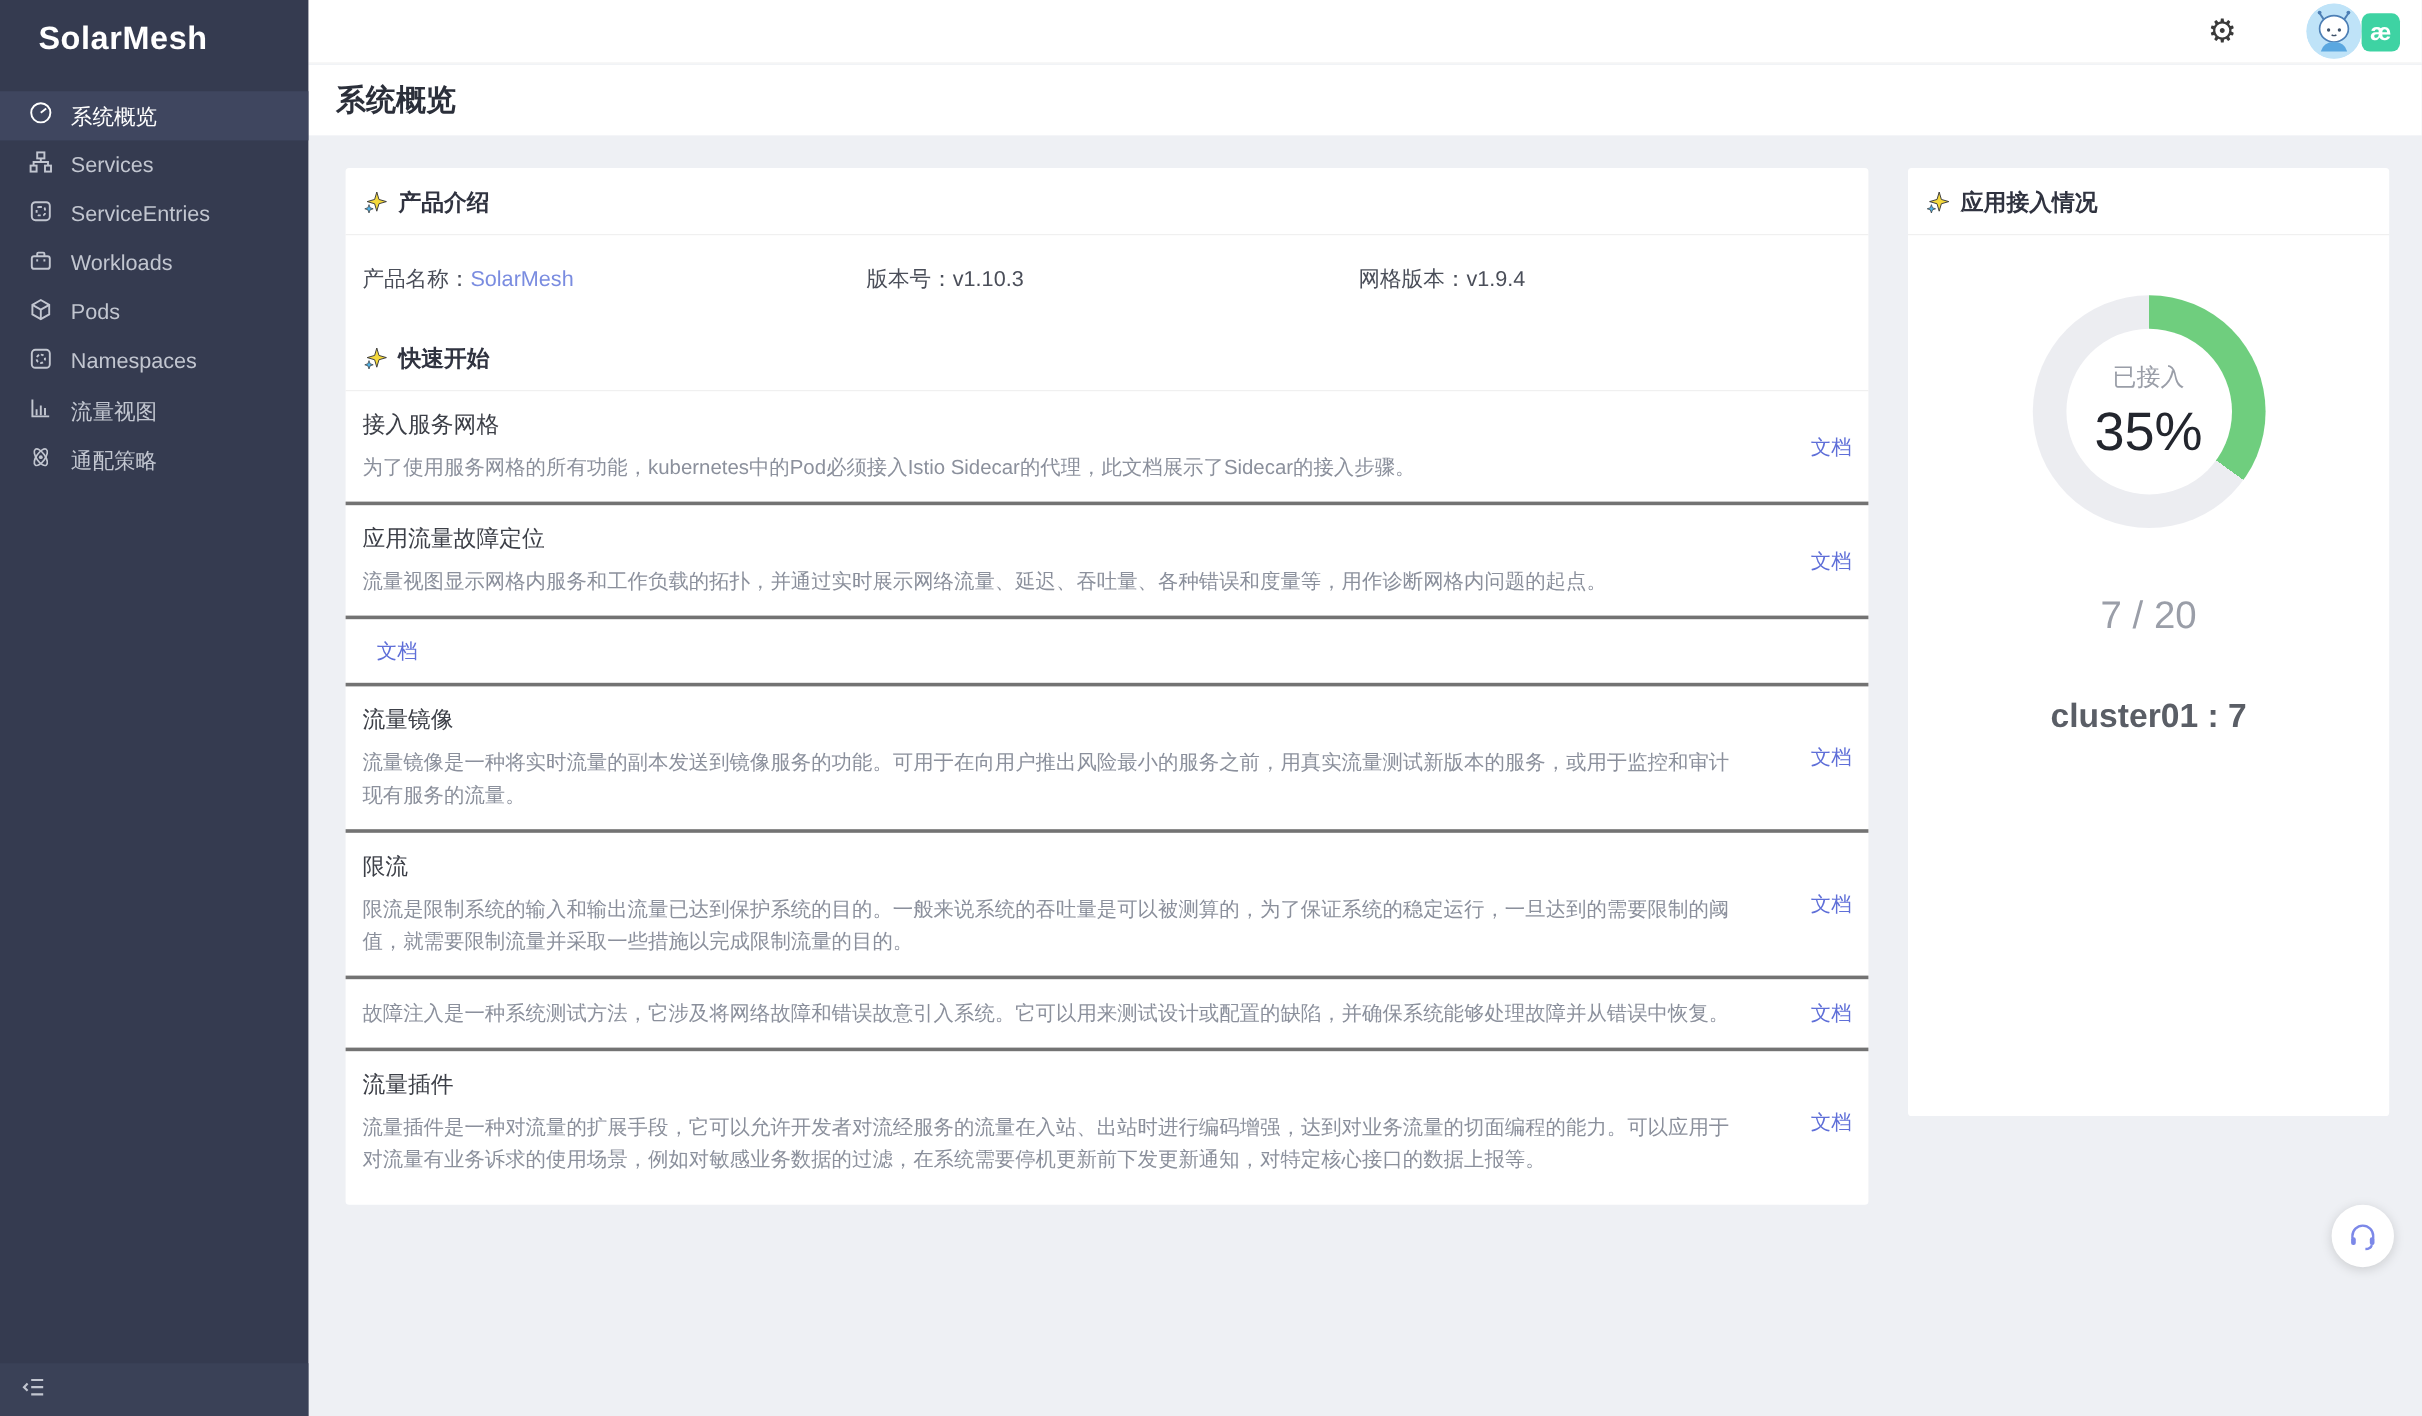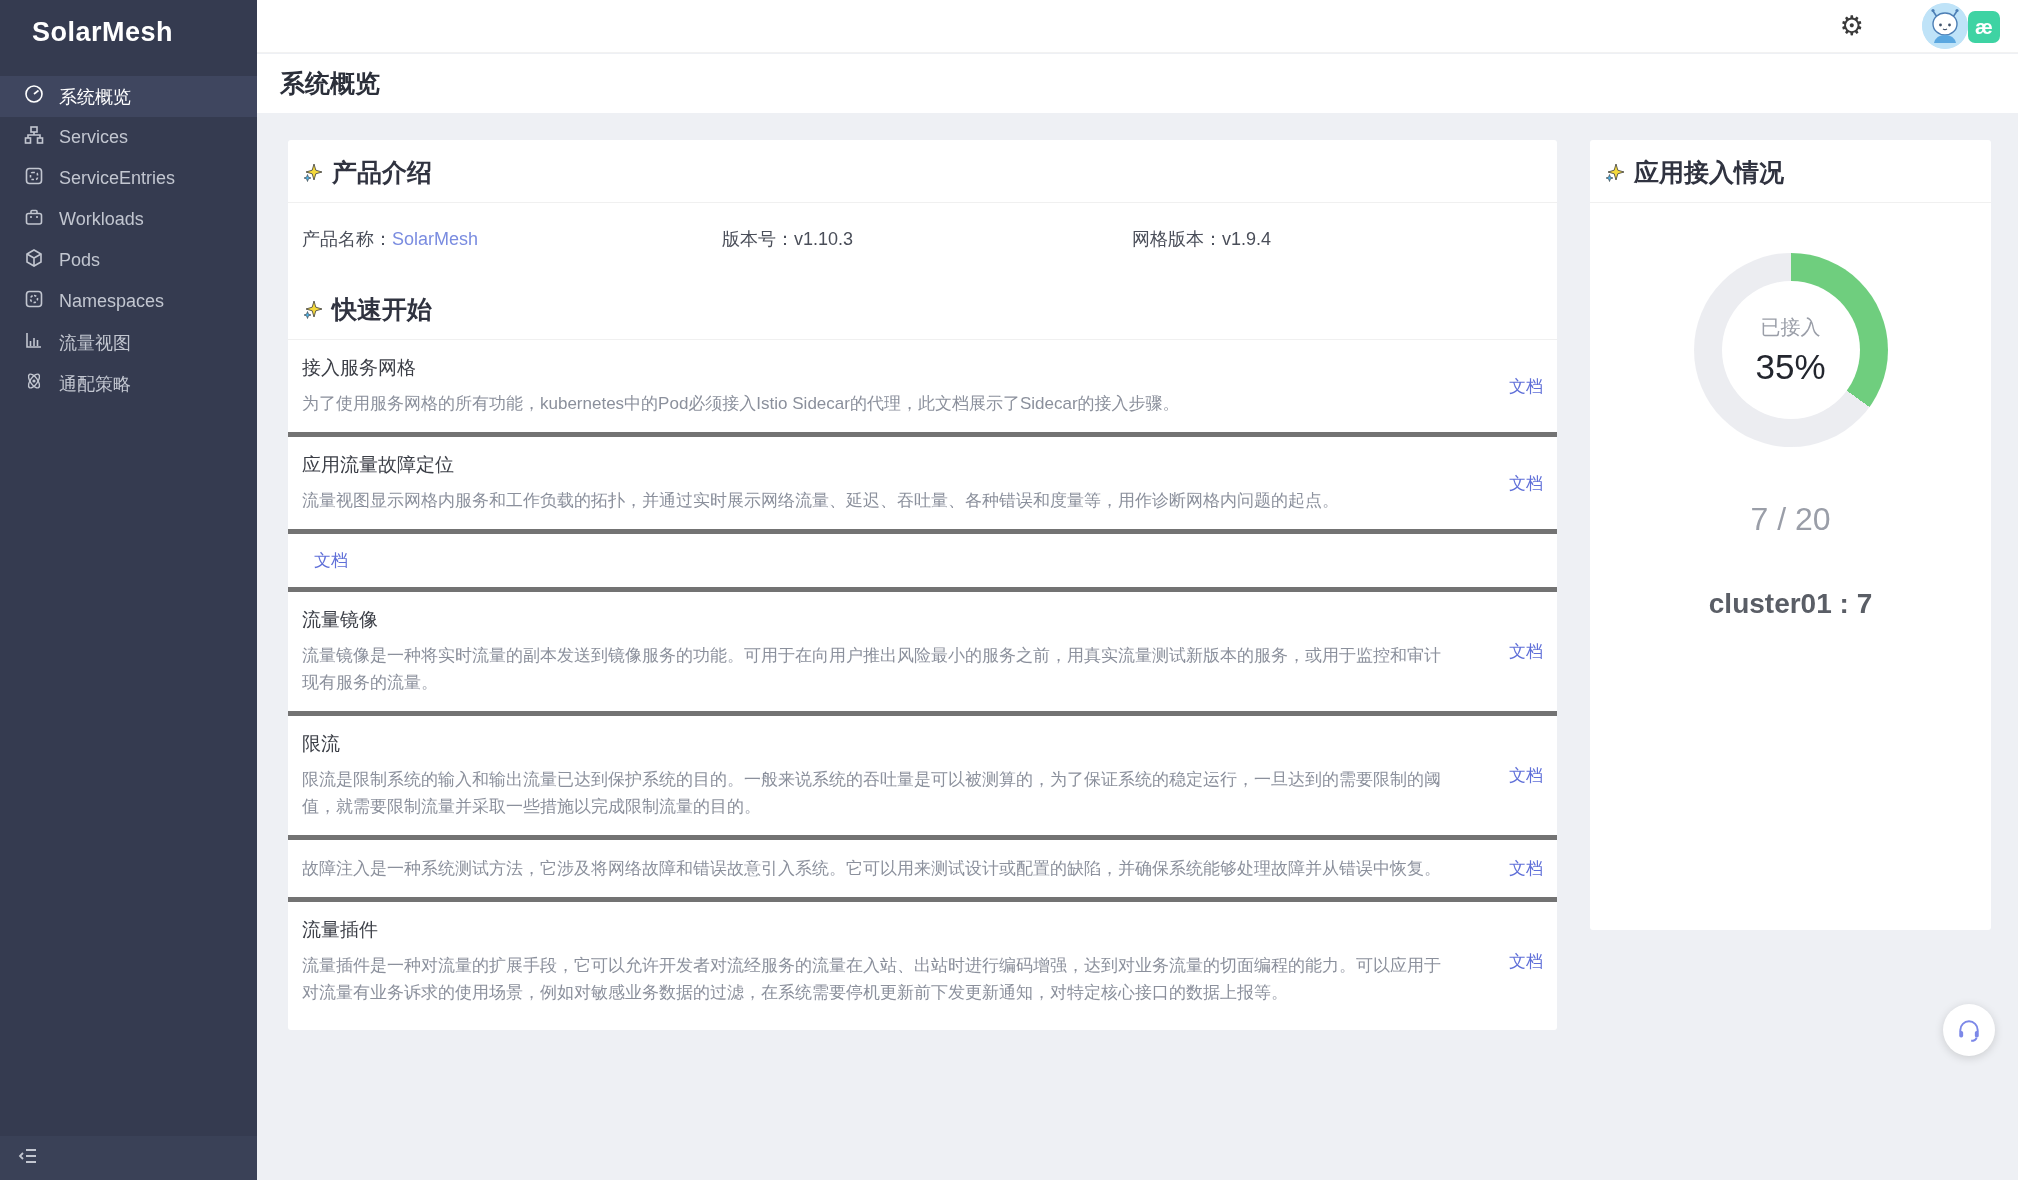--- a/index.html
+++ b/index.html
@@ -37,45 +37,45 @@
 
   
   .content { position:absolute; left:257px; top:113px; width:1761px; height:1067px;
     background:#eef0f4; }
 
   .card { background:#ffffff; border-radius:3px; position:absolute; }
   .main-card  { left:31px;  top:27px; width:1269px; }
   .right-card { left:1333px; top:27px; width:401px; height:790px; }
 
   .card-sec-head { display:flex; align-items:center; gap:8px; padding:16px 14px 13px 14px;
-    font-size:25px; font-weight:bold; color:#303340; border-bottom:1px solid #f0f0f0; }
+    font-size:19px; font-weight:bold; color:#303340; border-bottom:1px solid #f0f0f0; }
   .spark { width:22px; height:22px; flex:0 0 auto; }
 
   .product-row { display:flex; padding:24px 14px 20px 14px; font-size:18px; color:#4a4e59; }
   .p-col1 { width:420px; } .p-col2 { width:410px; } .p-col3 { flex:1; }
   .p-link { color:#7a8ce0; cursor:pointer; }
 
   .qs-head { padding-top:22px; }
   .qs-item { display:flex; align-items:center; padding:15px 14px;
-    border-bottom:5px solid #737373; }
+    border-bottom:3px solid #737373; }
   .qs-item:last-child { border-bottom:none; padding-bottom:24px; }
   .qs-text { flex:1; padding-right:40px; }
   .qs-title { font-size:19px; color:#3c3f47; margin-bottom:9px; }
   .qs-desc { font-size:17px; color:#8b909c; line-height:27px; }
   .qs-doc { width:46px; text-align:right; font-size:17px; color:#5f6fd8; cursor:pointer; }
 
   
   .donut-area { display:flex; flex-direction:column; align-items:center; }
   .donut { position:relative; width:194px; height:194px; border-radius:50%;
     margin-top:50px; background:conic-gradient(#6fce7e 0 35%, #ecedf1 35% 100%); }
   .donut::after { content:""; position:absolute; inset:28px; background:#fff; border-radius:50%; }
   .donut-center { position:absolute; inset:0; display:flex; flex-direction:column;
     align-items:center; justify-content:center; z-index:2; }
   .donut-sub { font-size:20px; color:#9a9ea8; margin-bottom:6px; }
-  .donut-pct { font-size:35px; color:#23262e; }
+  .donut-pct { font-size:45px; color:#23262e; }
   .ratio { margin-top:54px; font-size:32px; color:#9a9ea8;text-align:center; }
   .cluster { margin-top:50px; font-size:28px; font-weight:bold; color:#5a5e66; }
   .fab { position:absolute; left:1943px; top:1004px; width:52px; height:52px; border-radius:50%;
     background:#ffffff; box-shadow:0 2px 10px rgba(0,0,0,.15); display:flex;
     align-items:center; justify-content:center; cursor:pointer; }
 </style>
 </head>
 <body>
 
 <div class="sidebar">

